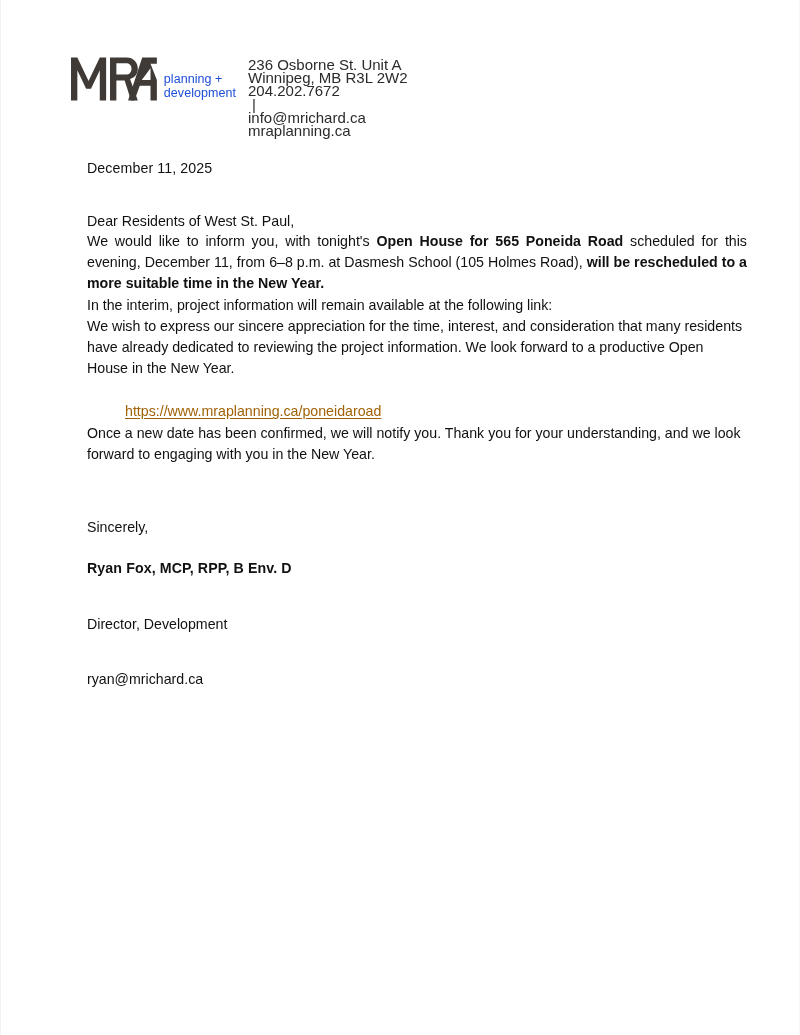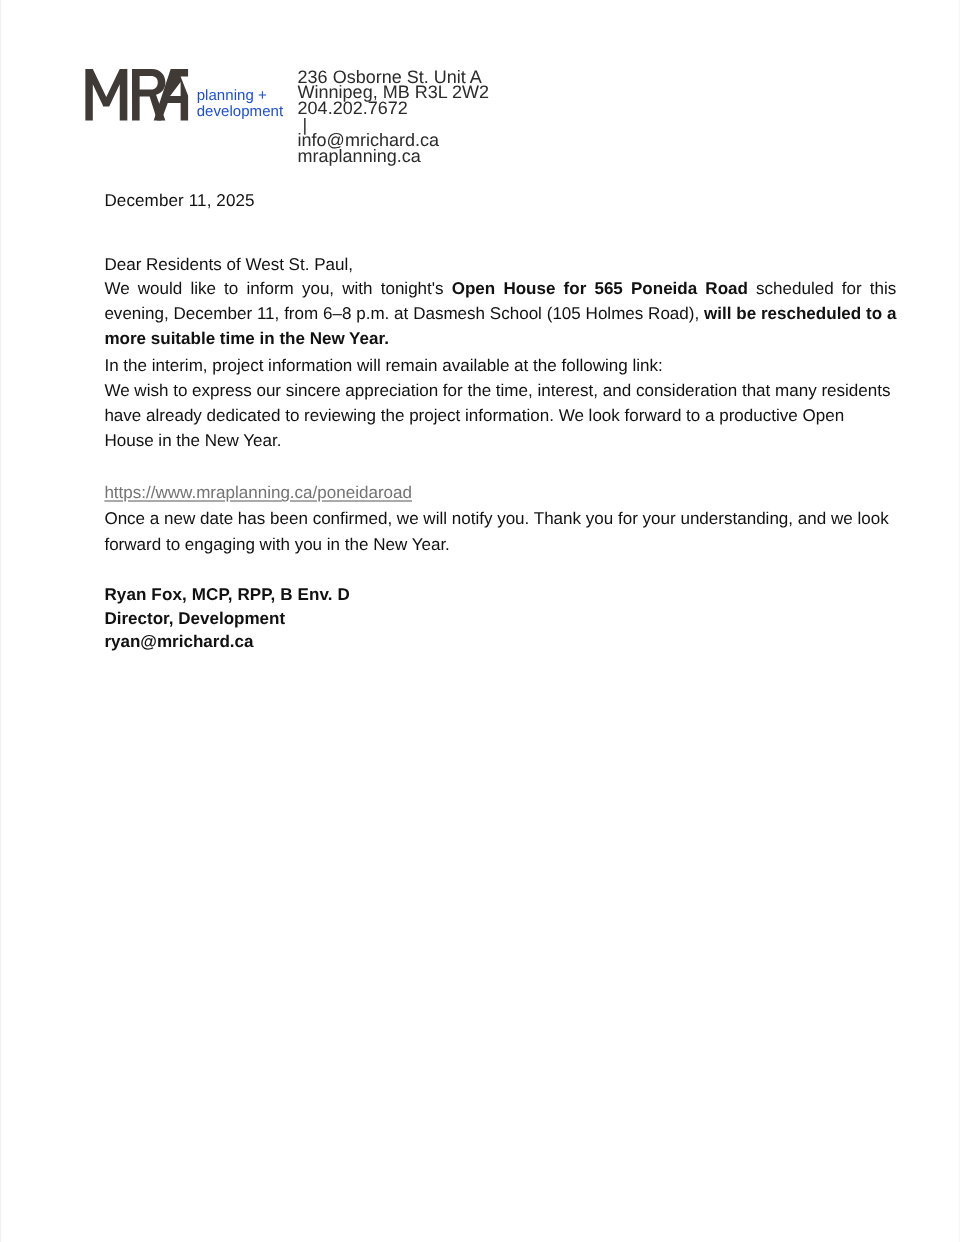--- a/index.html
+++ b/index.html
@@ -105,41 +105,42 @@
   .para-appreciation { margin-top: 22px; }
   .para-interim     { margin-top: 24px; }
   .para-closing     { margin-top: 20px; }
 
   .link-line {
     margin-top: 22px;
     font-size: 14.2px;
     line-height: 21.2px;
   }
   .doc-link {
-    color: #737373;
+    color: #a16207;
     text-decoration: underline;
     text-underline-offset: 2px;
+    margin-left: 38px;
   }
 
   .sign-off {
     margin-top: 52px;
     font-size: 14.2px;
     line-height: 20px;
   }
 
   .signature-block {
     margin-top: 22px;
     font-size: 14.2px;
     line-height: 19.5px;
   }
   .sig-name {
     font-weight: bold;
     letter-spacing: 0.1px;
   }
-  .sig-title, .sig-email { font-weight: bold; }
+  .sig-title, .sig-email { font-weight: normal; margin-top: 36px; }
   .signature-block span { display: block; }
 </style>
 </head>
 <body>
 
 <div class="page">
 
   <div class="letterhead">
 
     <div class="logo-block">
@@ -177,20 +178,21 @@
     <p class="para para-justified"><span>We would like to inform you, with tonight's </span><b>Open House for 565 Poneida Road</b><span> scheduled for this evening, December 11, from 6–8 p.m. at Dasmesh School (105 Holmes Road), </span><b>will be rescheduled to a more suitable time in the New Year.</b></p>
 
     <p class="para para-interim">In the interim, project information will remain available at the following link:</p>
 
     <p class="para para-appreciation">We wish to express our sincere appreciation for the time, interest, and consideration that many residents have already dedicated to reviewing the project information. We look forward to a productive Open House in the New Year.</p>
 
     <div class="link-line"><a class="doc-link" href="#">https://www.mraplanning.ca/poneidaroad</a></div>
 
     <p class="para para-closing">Once a new date has been confirmed, we will notify you. Thank you for your understanding, and we look forward to engaging with you in the New Year.</p>
 
+    <div class="sign-off">Sincerely,</div>
 
     <div class="signature-block">
       <span class="sig-name">Ryan Fox, MCP, RPP, B Env. D</span>
       <span class="sig-title">Director, Development</span>
       <span class="sig-email">ryan@mrichard.ca</span>
     </div>
 
   </div>
 
 </div>

